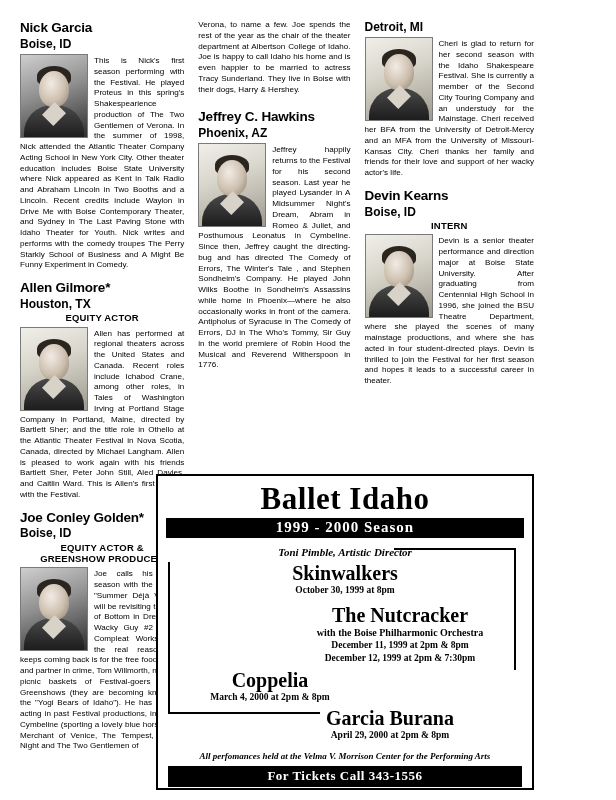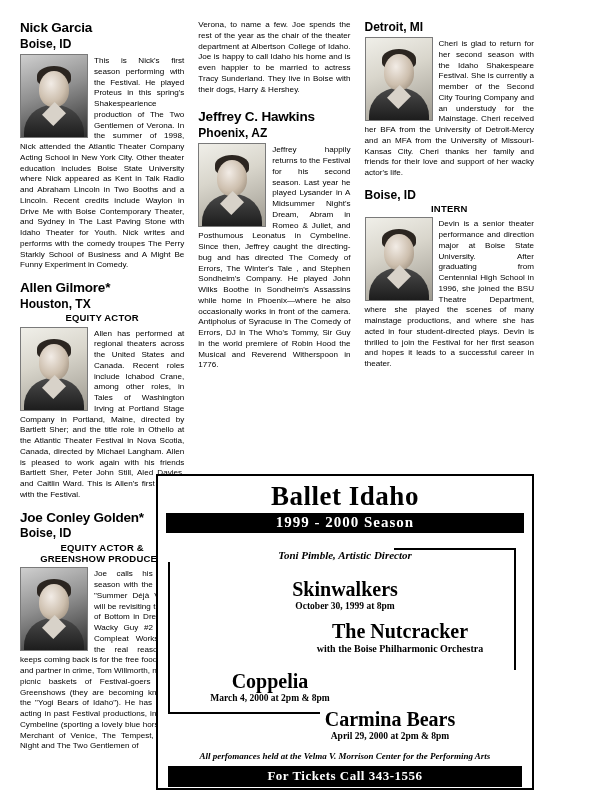--- a/index.html
+++ b/index.html
@@ -124,55 +124,55 @@
     width: 378px;
     height: 316px;
     border: 2px solid #000;
     background: #fff;
     box-sizing: border-box;
     overflow: hidden;
   }
   .ad-title {
     font-family: "Liberation Serif", serif;
     font-weight: bold;
-    font-size: 27px;
+    font-size: 31px;
     text-align: center;
     margin: 5px 0 0 0;
     letter-spacing: 0.5px;
   }
   .ad-season {
     background: #000;
     color: #fff;
     font-family: "Liberation Serif", serif;
     font-weight: bold;
     font-size: 15px;
     text-align: center;
     padding: 1px 0 2px 0;
-    margin: 1px 8px 16px 8px;
+    margin: 1px 8px 8px 8px;
     letter-spacing: 1px;
   }
   .ad-director {
     font-family: "Liberation Serif", serif;
     font-style: italic;
     font-weight: bold;
     font-size: 11px;
     text-align: center;
     margin: 4px 0 0 0;
   }
   .show {
     font-family: "Liberation Serif", serif;
     font-weight: bold;
     text-align: center;
   }
   .show-name { font-size: 20px; line-height: 1.05; }
   .show-sub  { font-size: 10px; font-weight: bold; line-height: 1.3; }
   .show-date { font-size: 9.5px; font-weight: bold; line-height: 1.35; }
-  .s1 { margin-top: 18px; }
+  .s1 { margin-top: 5px; }
   .s2 { margin-top: 8px; margin-left: 110px; }
-  .s3 { margin-top: 16px; margin-right: 150px; }
+  .s3 { margin-top: 6px; margin-right: 150px; }
   .s4 { margin-top: 4px; margin-left: 90px; }
   .ad-note {
     font-family: "Liberation Serif", serif;
     font-style: italic;
     font-weight: bold;
     font-size: 9px;
     text-align: center;
     margin-top: 9px;
   }
   .ad-tickets {
@@ -283,20 +283,21 @@
         <div class="portrait light">
           <div class="body"></div>
             <div class="hair"></div>
             <div class="head"></div>
             <div class="collar"></div>
         </div>
         <p class="bio-text">Cheri is glad to return for her second season with the Idaho Shakespeare Festival. She is currently a member of the Second City Touring Company and an understudy for the Mainstage. Cheri received her BFA from the University of Detroit-Mercy and an MFA from the University of Missouri-Kansas City. Cheri thanks her family and friends for their love and support of her wacky actor's life.</p>
       </div>
 
       <div class="bio-block">
+        <div class="bio-name">Devin Kearns</div>
         <div class="bio-city">Boise, ID</div>
         <div class="bio-role">INTERN</div>
         <div class="portrait light">
           <div class="body"></div>
             <div class="hair"></div>
             <div class="head"></div>
             <div class="collar"></div>
         </div>
         <p class="bio-text">Devin is a senior theater performance and direction major at Boise State University. After graduating from Centennial High School in 1996, she joined the BSU Theatre Department, where she played the scenes of many mainstage productions, and where she has acted in four student-directed plays. Devin is thrilled to join the Festival for her first season and hopes it leads to a successful career in theater.</p>
       </div>
@@ -315,29 +316,31 @@
     <div class="ad-director">Toni Pimble,  Artistic Director</div>
 
     <div class="show s1">
       <div class="show-name">Skinwalkers</div>
       <div class="show-date" style="white-space:pre-line">October 30, 1999 at 8pm</div>
     </div>
 
     <div class="show s2">
       <div class="show-name">The Nutcracker</div>
       <div class="show-sub">with the Boise Philharmonic Orchestra</div>
+      <div class="show-date" style="white-space:pre-line">December 11, 1999 at 2pm &amp; 8pm
+December 12, 1999 at 2pm &amp; 7:30pm</div>
     </div>
 
     <div class="show s3">
       <div class="show-name">Coppelia</div>
       <div class="show-date" style="white-space:pre-line">March 4, 2000 at 2pm &amp; 8pm</div>
     </div>
 
     <div class="show s4">
-      <div class="show-name">Carmina Bears</div>
+      <div class="show-name">Garcia Burana</div>
       <div class="show-date" style="white-space:pre-line">April 29, 2000 at 2pm &amp; 8pm</div>
     </div>
 
     <div class="ad-note">All perfomances held at the Velma V. Morrison Center for the Performing Arts</div>
     <div class="ad-tickets">For Tickets Call 343-1556</div>
   </div>
 
 </div>
 
 </body></html>

